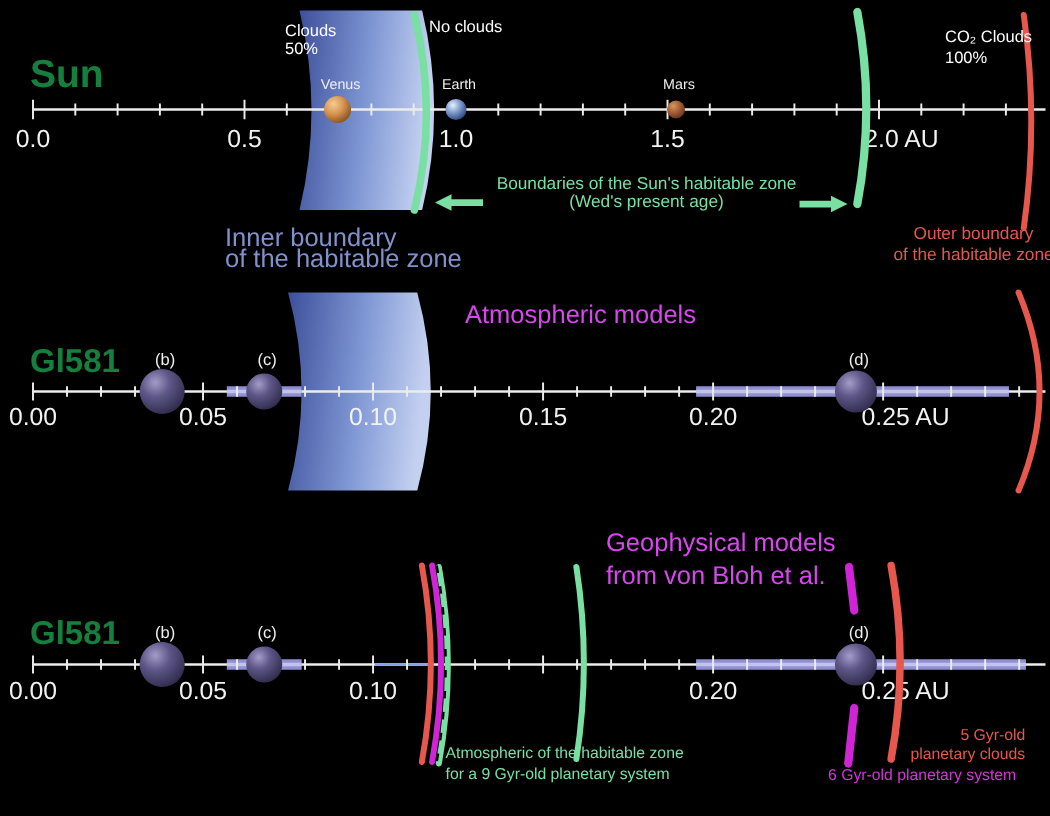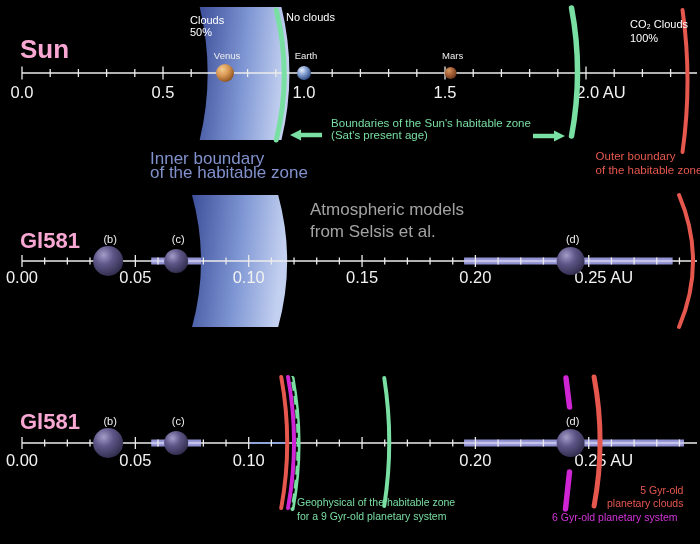--- a/index.html
+++ b/index.html
@@ -1,26 +1,26 @@
 <!DOCTYPE html>
 <html><head>
 <meta charset="utf-8">
 <style>
   html,body{margin:0;padding:0;background:#000;}
   .stage{position:relative;width:700px;height:544px;background:#000;overflow:hidden;
          font-family:"Liberation Sans","DejaVu Sans",sans-serif;}
   svg{position:absolute;left:0;top:0;}
   .lbl{position:absolute;white-space:nowrap;line-height:1.18;}
-  .star-title{font-weight:bold;color:#f9a8d4;}
-  .model-lbl{color:#a3a3a3;font-size:17px;line-height:22px;}
+  .star-title{font-weight:bold;color:#15803d;}
+  .model-lbl{color:#d946ef;font-size:17px;line-height:22px;}
   .green-lbl{color:#79dfa2;}
   .red-lbl{color:#e6574e;text-align:right;}
   .blue-lbl{color:#8191cc;}
   .magenta-lbl{color:#d435da;}
-  .center{transform:translateX(-50%);text-align:left;}
+  .center{transform:translateX(-50%);text-align:center;}
 </style>
 </head>
 <body>
 
 <div class="stage">
   <svg id="fig" width="700" height="544" viewBox="0 0 700 544">
     <defs>
       <linearGradient id="g-band" x1="0" y1="0" x2="1" y2="0.15">
         <stop offset="0" stop-color="#3d4f9a"></stop>
         <stop offset="0.55" stop-color="#7f97d4"></stop>
@@ -207,40 +207,43 @@
         <text x="572.614" y="425" fill="#f0f0f0" font-size="11" text-anchor="middle" font-family="&quot;Liberation Sans&quot;,&quot;DejaVu Sans&quot;,sans-serif">(d)</text>
       </g>
     </svg>
 
   <div class="lbl star-title" style="left:20px;top:34px;font-size:26px">Sun</div>
   <div class="lbl star-title" style="left:20px;top:228px;font-size:22px">Gl581</div>
   <div class="lbl star-title" style="left:20px;top:409px;font-size:22px">Gl581</div>
 
   <div class="lbl model-lbl" style="left:310px;top:199px">
     <div>Atmospheric models</div>
-    <div>from Selsis et al.</div>
+  </div>
+  <div class="lbl model-lbl" style="left:404px;top:351px">
+    <div>Geophysical models</div>
+    <div>from von Bloh et al.</div>
   </div>
 
   <div class="lbl green-lbl center" style="left:431px;top:117px;font-size:11.5px;line-height:12px">
     <div>Boundaries of the Sun's habitable zone</div>
-    <div>(Sat's present age)</div>
+    <div>(Wed's present age)</div>
   </div>
 
   <div class="lbl blue-lbl" style="left:150px;top:152px;font-size:17px;line-height:13.5px">
     <div>Inner boundary</div>
     <div>of the habitable zone</div>
   </div>
 
   <div class="lbl red-lbl center" style="left:649px;top:150px;font-size:11.5px;line-height:13.5px">
     <div>Outer boundary</div>
     <div>of the habitable zone</div>
   </div>
 
   <div class="lbl green-lbl" style="left:297px;top:496px;font-size:10.5px;line-height:13.5px">
-    <div>Geophysical of the habitable zone</div>
+    <div>Atmospheric of the habitable zone</div>
     <div>for a 9 Gyr-old planetary system</div>
   </div>
 
   <div class="lbl red-lbl" style="left:607px;top:484px;font-size:10.5px;line-height:13px">
     <div>5 Gyr-old</div>
     <div>planetary clouds</div>
   </div>
 
   <div class="lbl magenta-lbl" style="left:552px;top:511px;font-size:10.5px">6 Gyr-old planetary system</div>
 </div>

